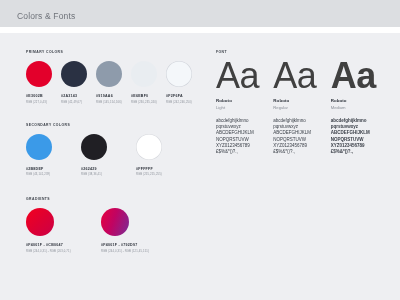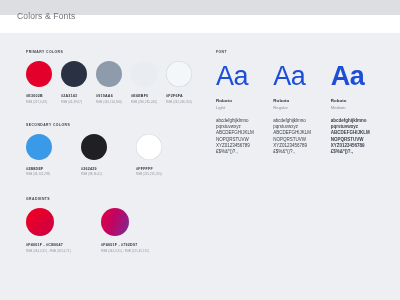--- a/index.html
+++ b/index.html
@@ -18,21 +18,21 @@
     position: relative;
     width: 400px;
     height: 300px;
     background: #ffffff;
   }
   
   .header {
     position: absolute;
     left: 0; top: 0;
     width: 400px;
-    height: 15px;
+    height: 27px;
     background: #dcdee1;
   }
   .header-title {
     position: absolute;
     left: 17px;
     top: 11px;
     font-size: 8.5px;
     letter-spacing: 0.15px;
     color: #6f737a;
     white-space: nowrap;
@@ -110,23 +110,23 @@
   }
   
   .font-row {
     display: flex;
     gap: 0;
   }
   .font-cell {
     width: 62px;
   }
   .aa {
-    font-size: 27px;
+    font-size: 36px;
     line-height: 30px;
-    color: #1d4ed8;
+    color: #404040;
     letter-spacing: -0.5px;
     white-space: nowrap;
     display: block;
     height: 31px;
   }
   .aa.w-light  { font-weight: 300; }
   .aa.w-reg    { font-weight: 400; }
   .aa.w-med    { font-weight: 600; }
   .fname {
     margin-top: 6px;

